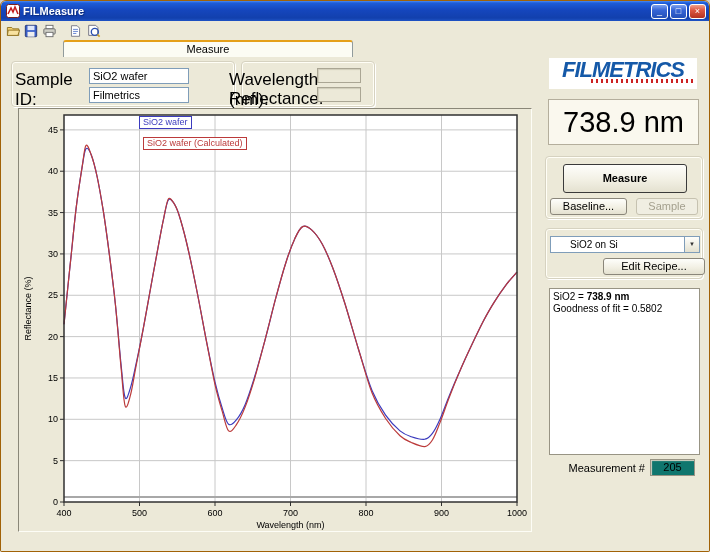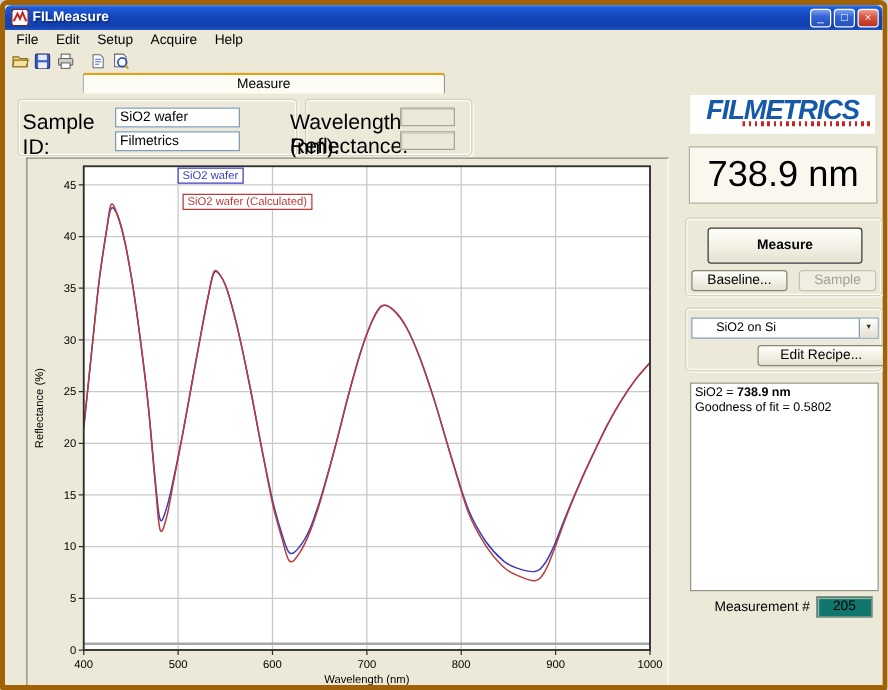--- a/index.html
+++ b/index.html
@@ -1,20 +1,20 @@
 <!DOCTYPE html>
 <html><head>
 <meta charset="utf-8">
 <style>
   * { margin:0; padding:0; box-sizing:border-box; }
   html,body { background:#cfcfcf; }
   body { font-family:"Liberation Sans", sans-serif; }
   #window {
     position:relative; width:710px; height:552px;
-    background:#ece9d8; border:4px solid #a16207;
+    background:#ece9d8; border:1px solid #a16207;
     border-radius:6px 6px 2px 2px; overflow:hidden;
   }
   
   #titlebar {
     height:20px; display:flex; align-items:center; padding:0 3px;
     background:linear-gradient(180deg,#4a8af4 0%,#1d5cd8 10%,#1546bd 45%,#1240ad 85%,#1e53c5 100%);
     border-radius:5px 5px 0 0;
   }
   #title-icon { width:14px; height:14px; margin:0 3px 0 2px; flex:0 0 auto; }
   #title-text { color:#fff; font-size:11px; font-weight:bold; flex:1; text-shadow:1px 1px 1px #0a2a7a; }
@@ -101,27 +101,20 @@
     <svg id="title-icon" viewBox="0 0 14 14">
       <rect x="0.5" y="0.5" width="13" height="13" rx="2" fill="#fff" stroke="#7a2020"></rect>
       <path d="M2 10 L5 4 L7 8 L9 3 L12 10" fill="none" stroke="#c42222" stroke-width="1.6"></path>
     </svg>
     <span id="title-text">FILMeasure</span>
     <div class="winbtn">_</div>
     <div class="winbtn">□</div>
     <div class="winbtn close">×</div>
   </div>
 
-  <div id="menubar">
-      <span class="menu-item">File</span>
-      <span class="menu-item">Edit</span>
-      <span class="menu-item">Setup</span>
-      <span class="menu-item">Acquire</span>
-      <span class="menu-item">Help</span>
-    </div>
 
   <div id="toolbar">
     <div class="toolbtn">
       <svg width="15" height="14" viewBox="0 0 16 16">
         <path d="M1 4 h5 l1.5 1.5 H14 V13 H1 Z" fill="#f5d272" stroke="#8a6d1c"></path>
         <path d="M2 7 h13 l-2 6 H1 Z" fill="#f8e2a0" stroke="#8a6d1c"></path>
       </svg>
     </div>
     <div class="toolbtn">
       <svg width="14" height="14" viewBox="0 0 16 16">

